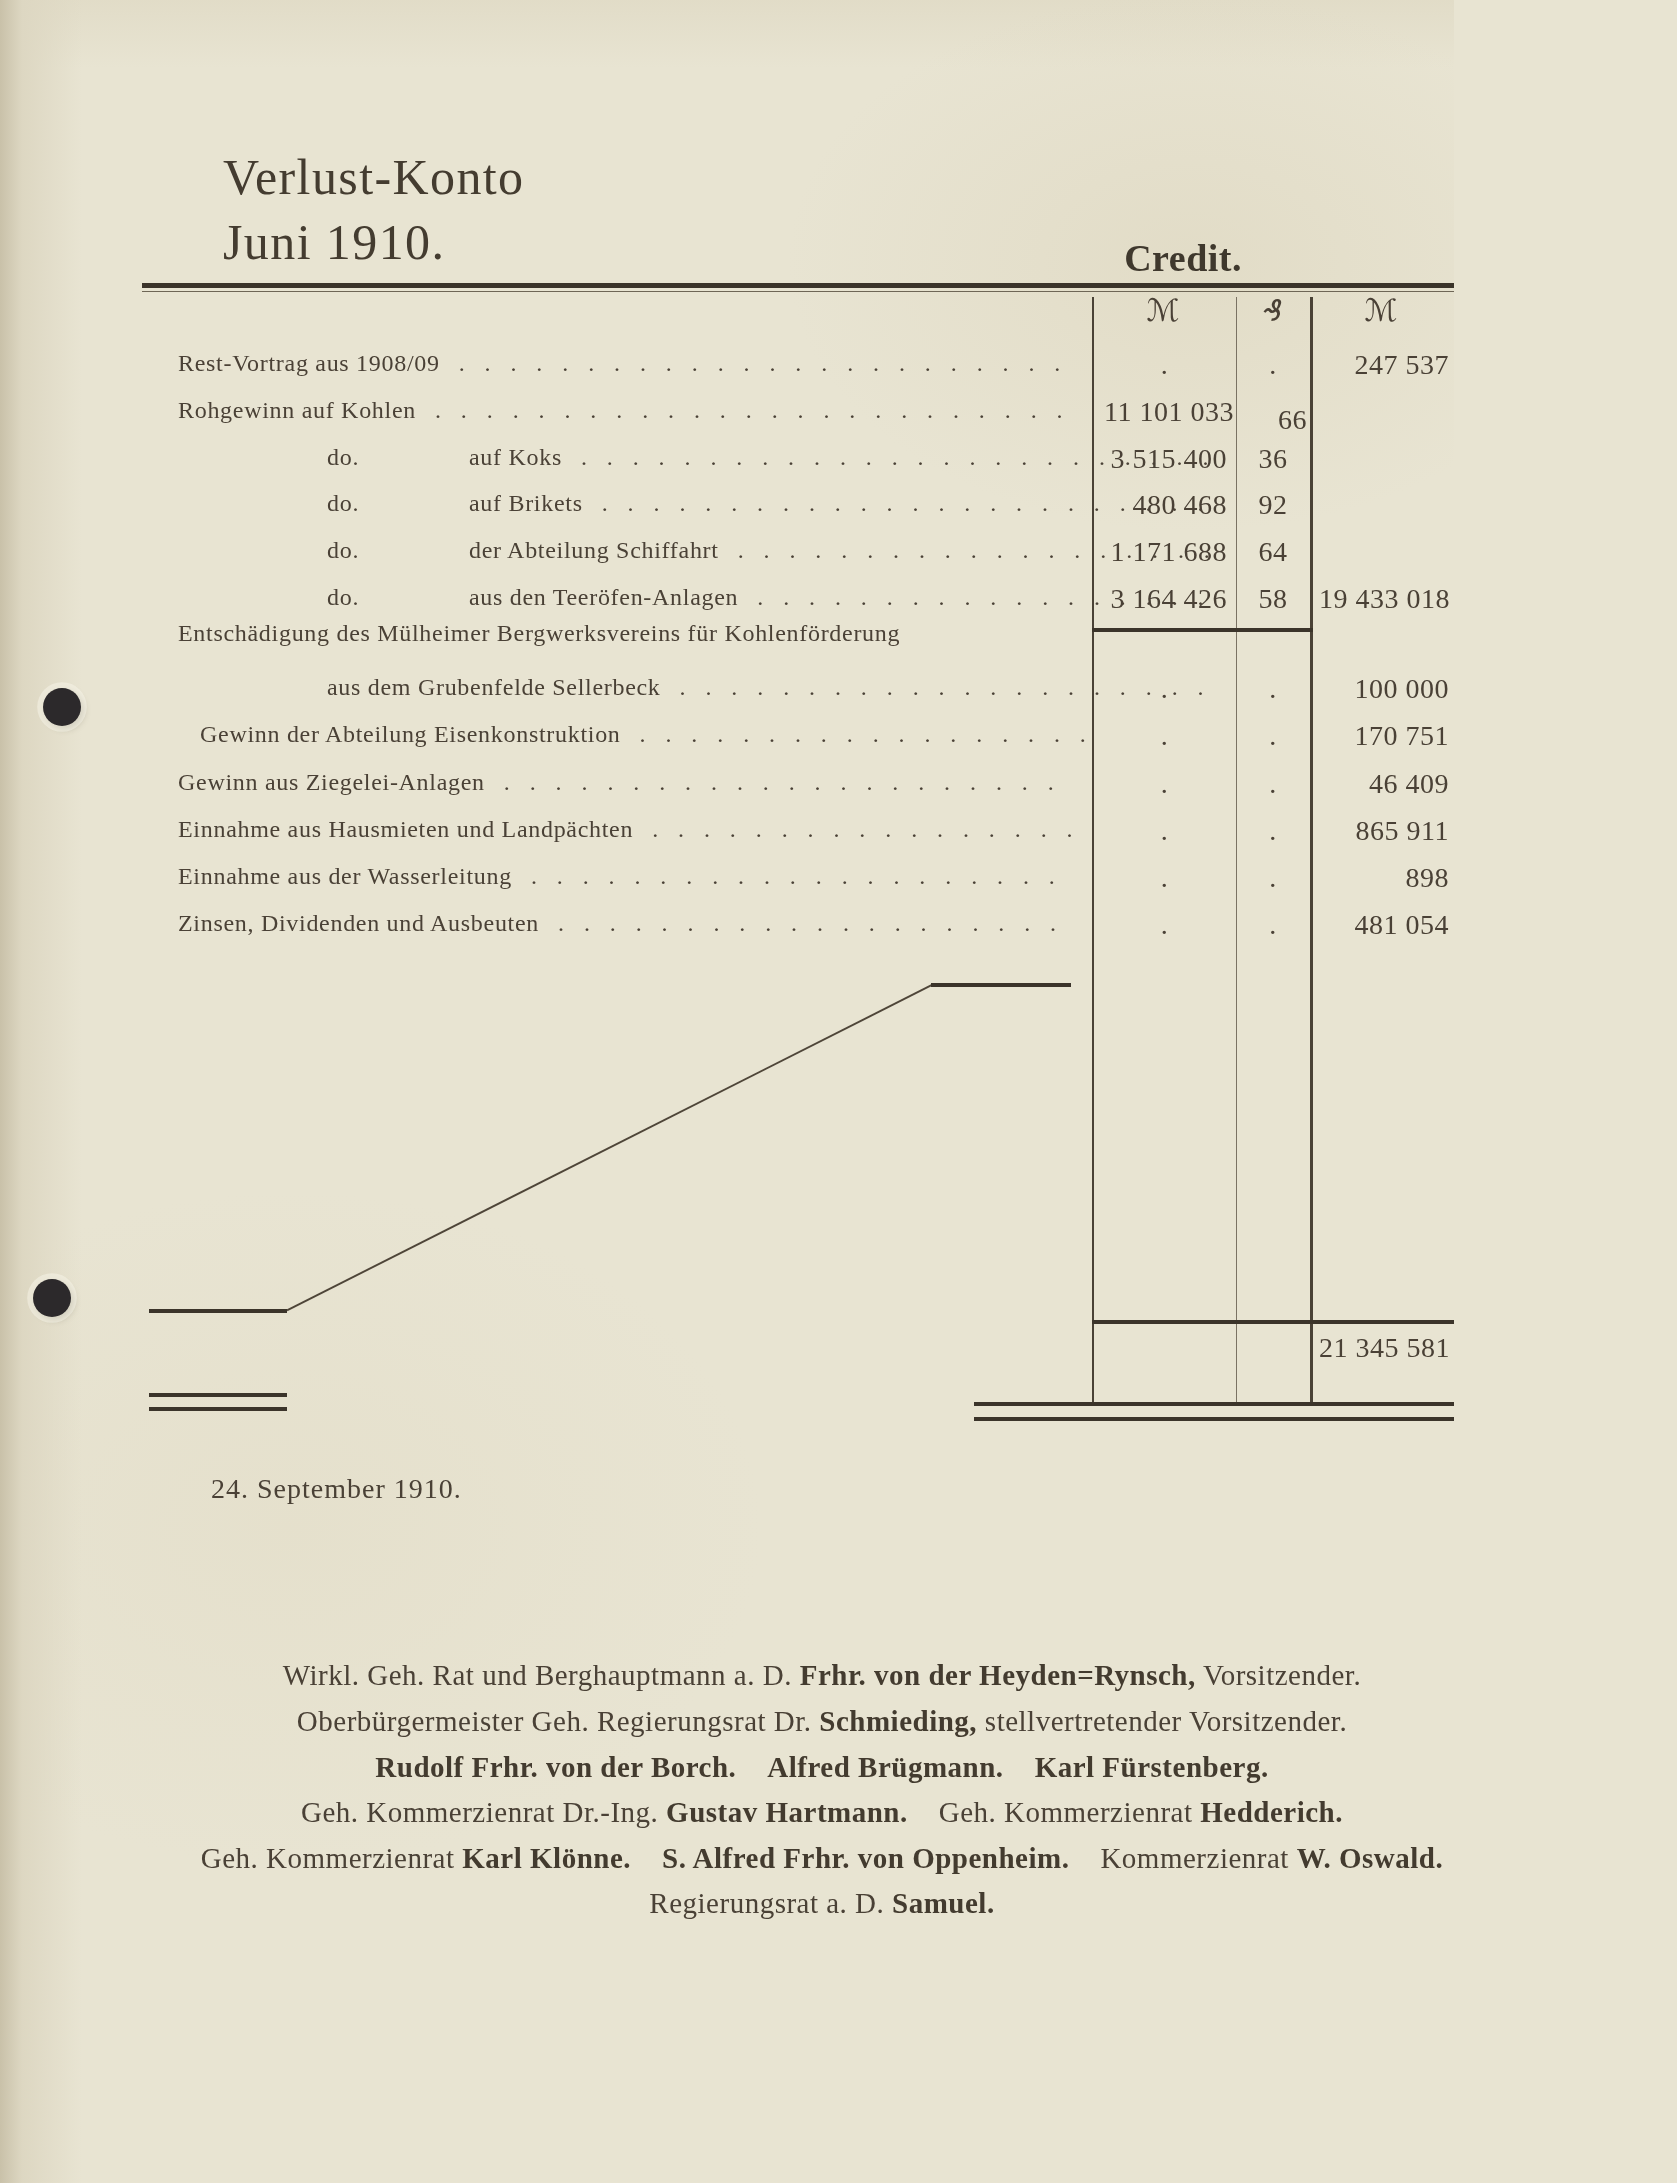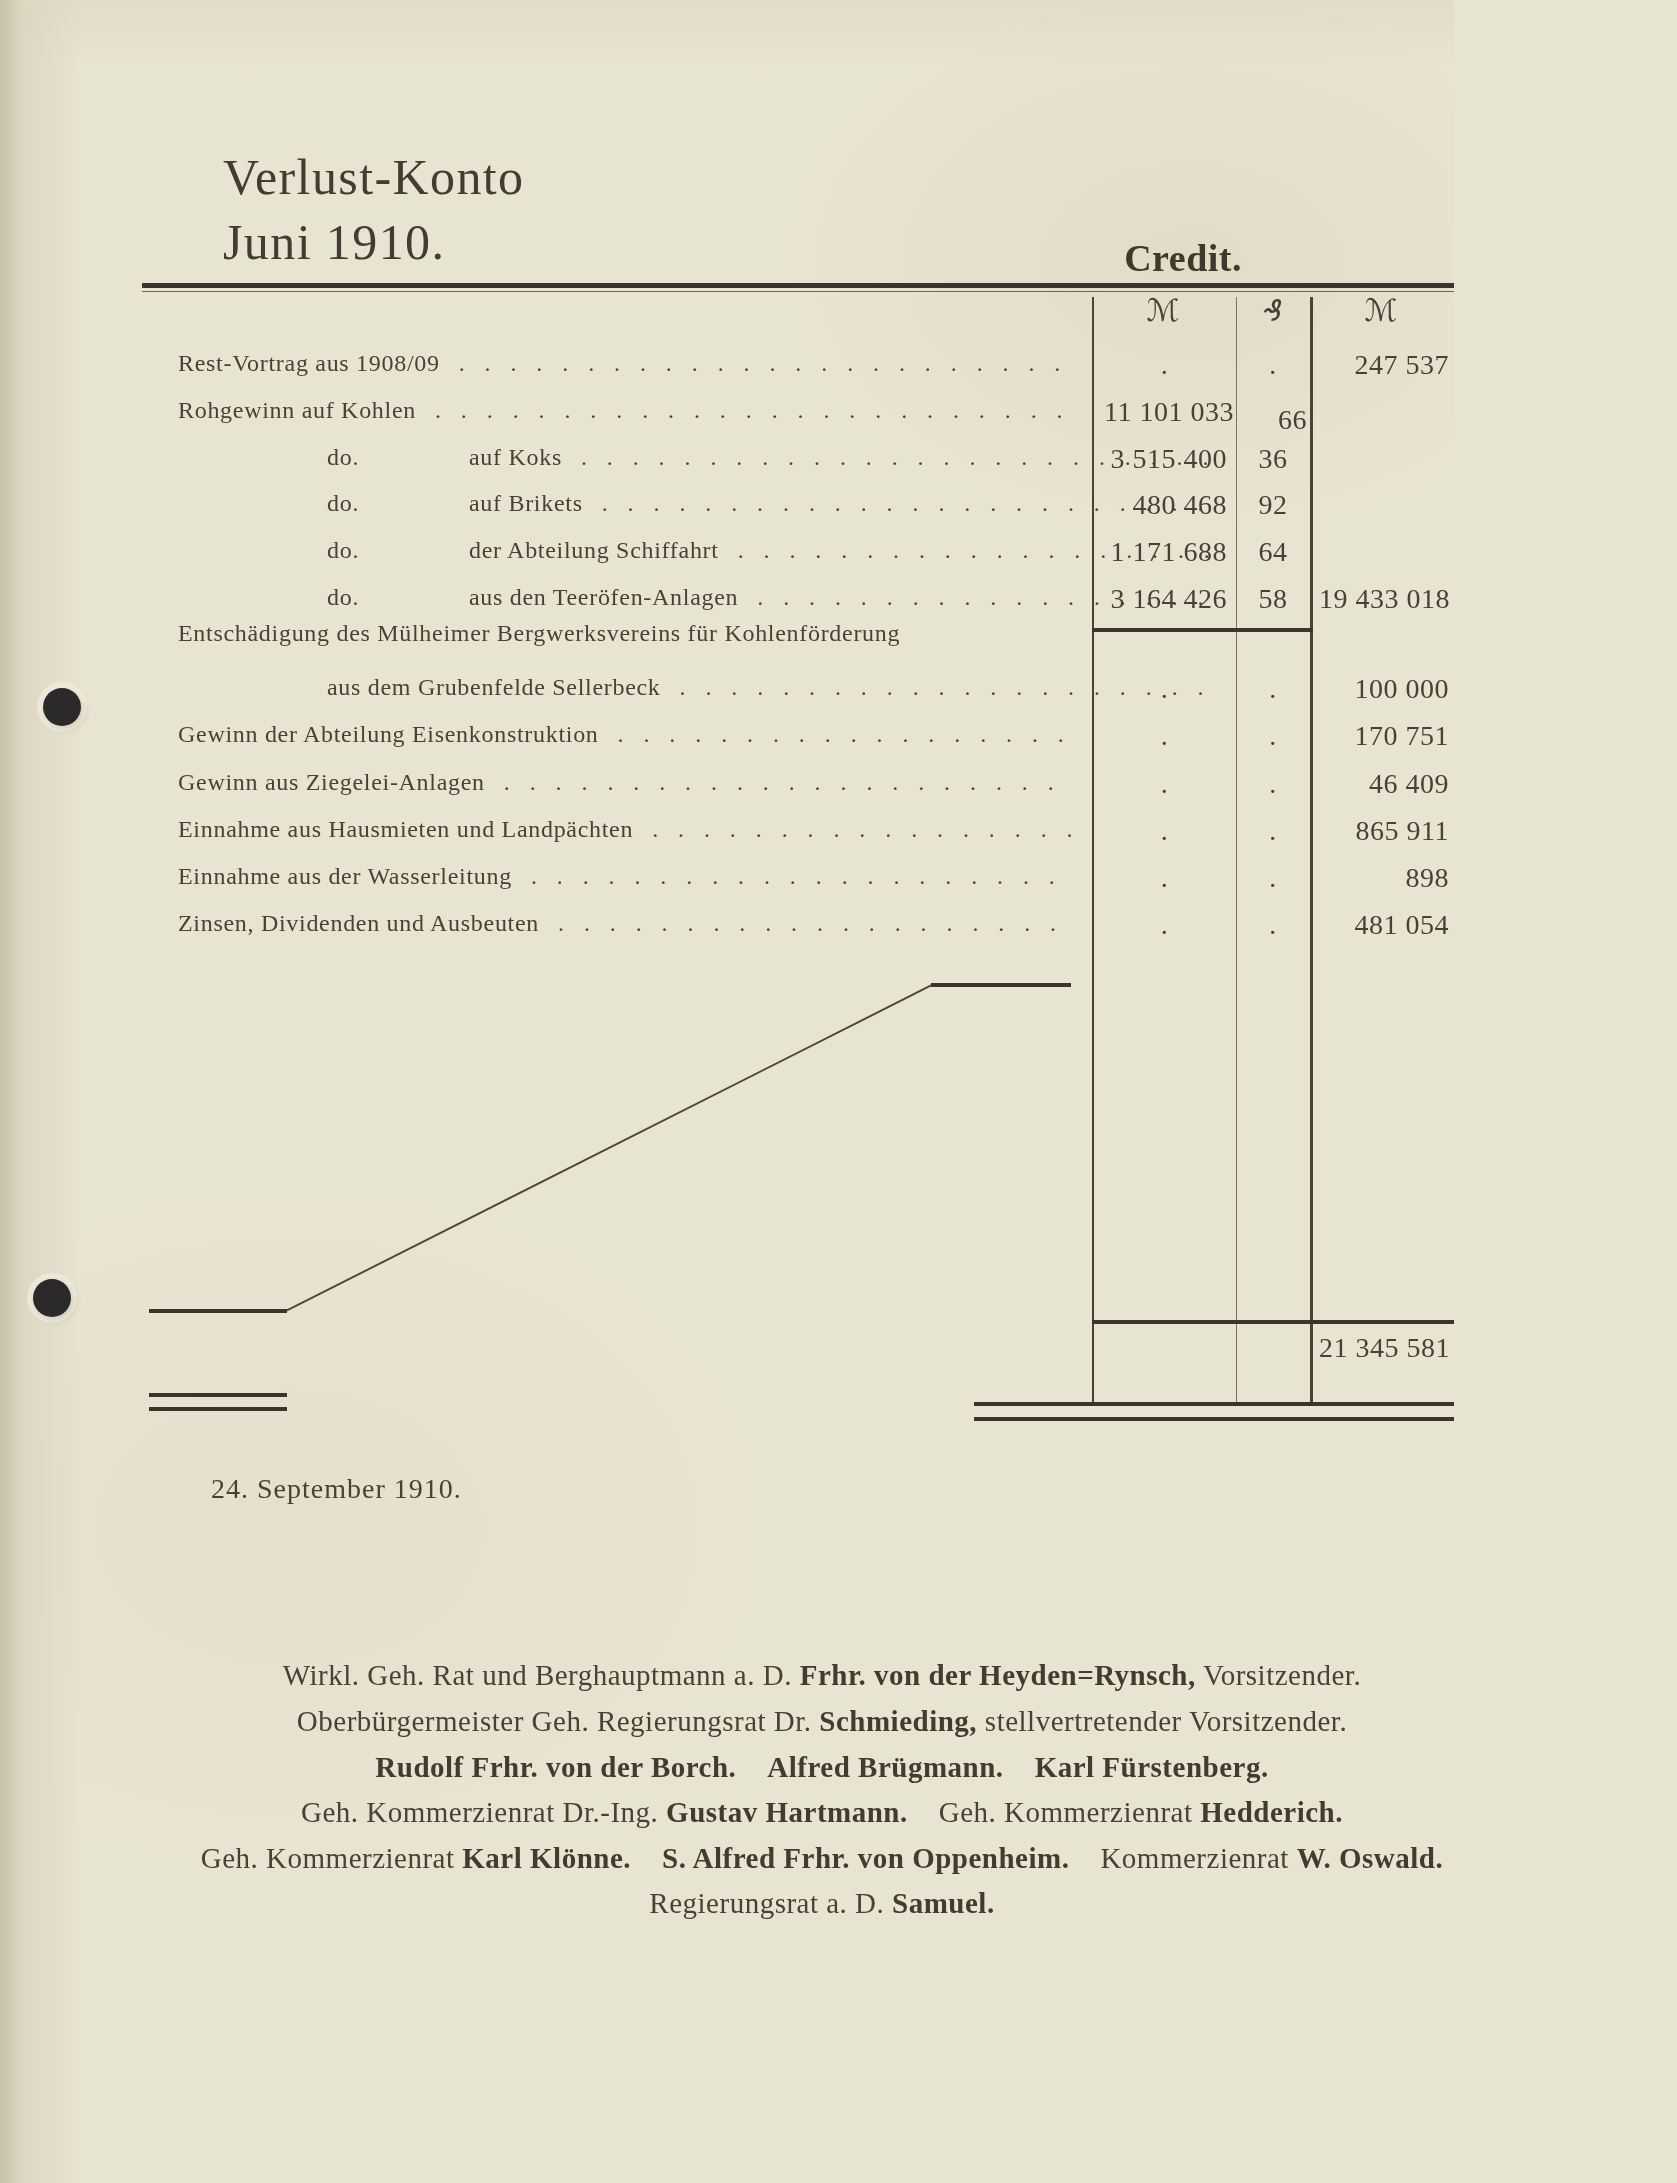--- a/index.html
+++ b/index.html
@@ -120,21 +120,21 @@
         <span class="lab">Entschädigung des Mülheimer Bergwerksvereins für Kohlenförderung</span>
       </div>
       <div class="row ind2" style="top: 675px;">
         <span class="lab">aus dem Grubenfelde Sellerbeck</span>
         <span class="leader">. . . . . . . . . . . . . . . . . . . . . . . . . . . . . . . . . . . . . . . . . . . . . . . . . . </span>
       </div>
       <span class="num m1 dotv" style="top: 675px;">.</span>
       <span class="num p1 dotv" style="top: 675px;">.</span>
       <span class="num m2" style="top: 675px;">100 000</span>
       <span class="num p2 dotv" style="top: 675px;">.</span>
-      <div class="row" style="top: 722px;">
+      <div class="row" style="top: 722px; margin-left: 22px;">
         <span class="lab">Gewinn der Abteilung Eisenkonstruktion</span>
         <span class="leader">. . . . . . . . . . . . . . . . . . . . . . . . . . . . . . . . . . . . . . . . . . . . . . . . . . </span>
       </div>
       <span class="num m1 dotv" style="top: 722px;">.</span>
       <span class="num p1 dotv" style="top: 722px;">.</span>
       <span class="num m2" style="top: 722px;">170 751</span>
       <span class="num p2" style="top: 722px;">85</span>
       <div class="row" style="top: 770px;">
         <span class="lab">Gewinn aus Ziegelei-Anlagen</span>
         <span class="leader">. . . . . . . . . . . . . . . . . . . . . . . . . . . . . . . . . . . . . . . . . . . . . . . . . . </span>

